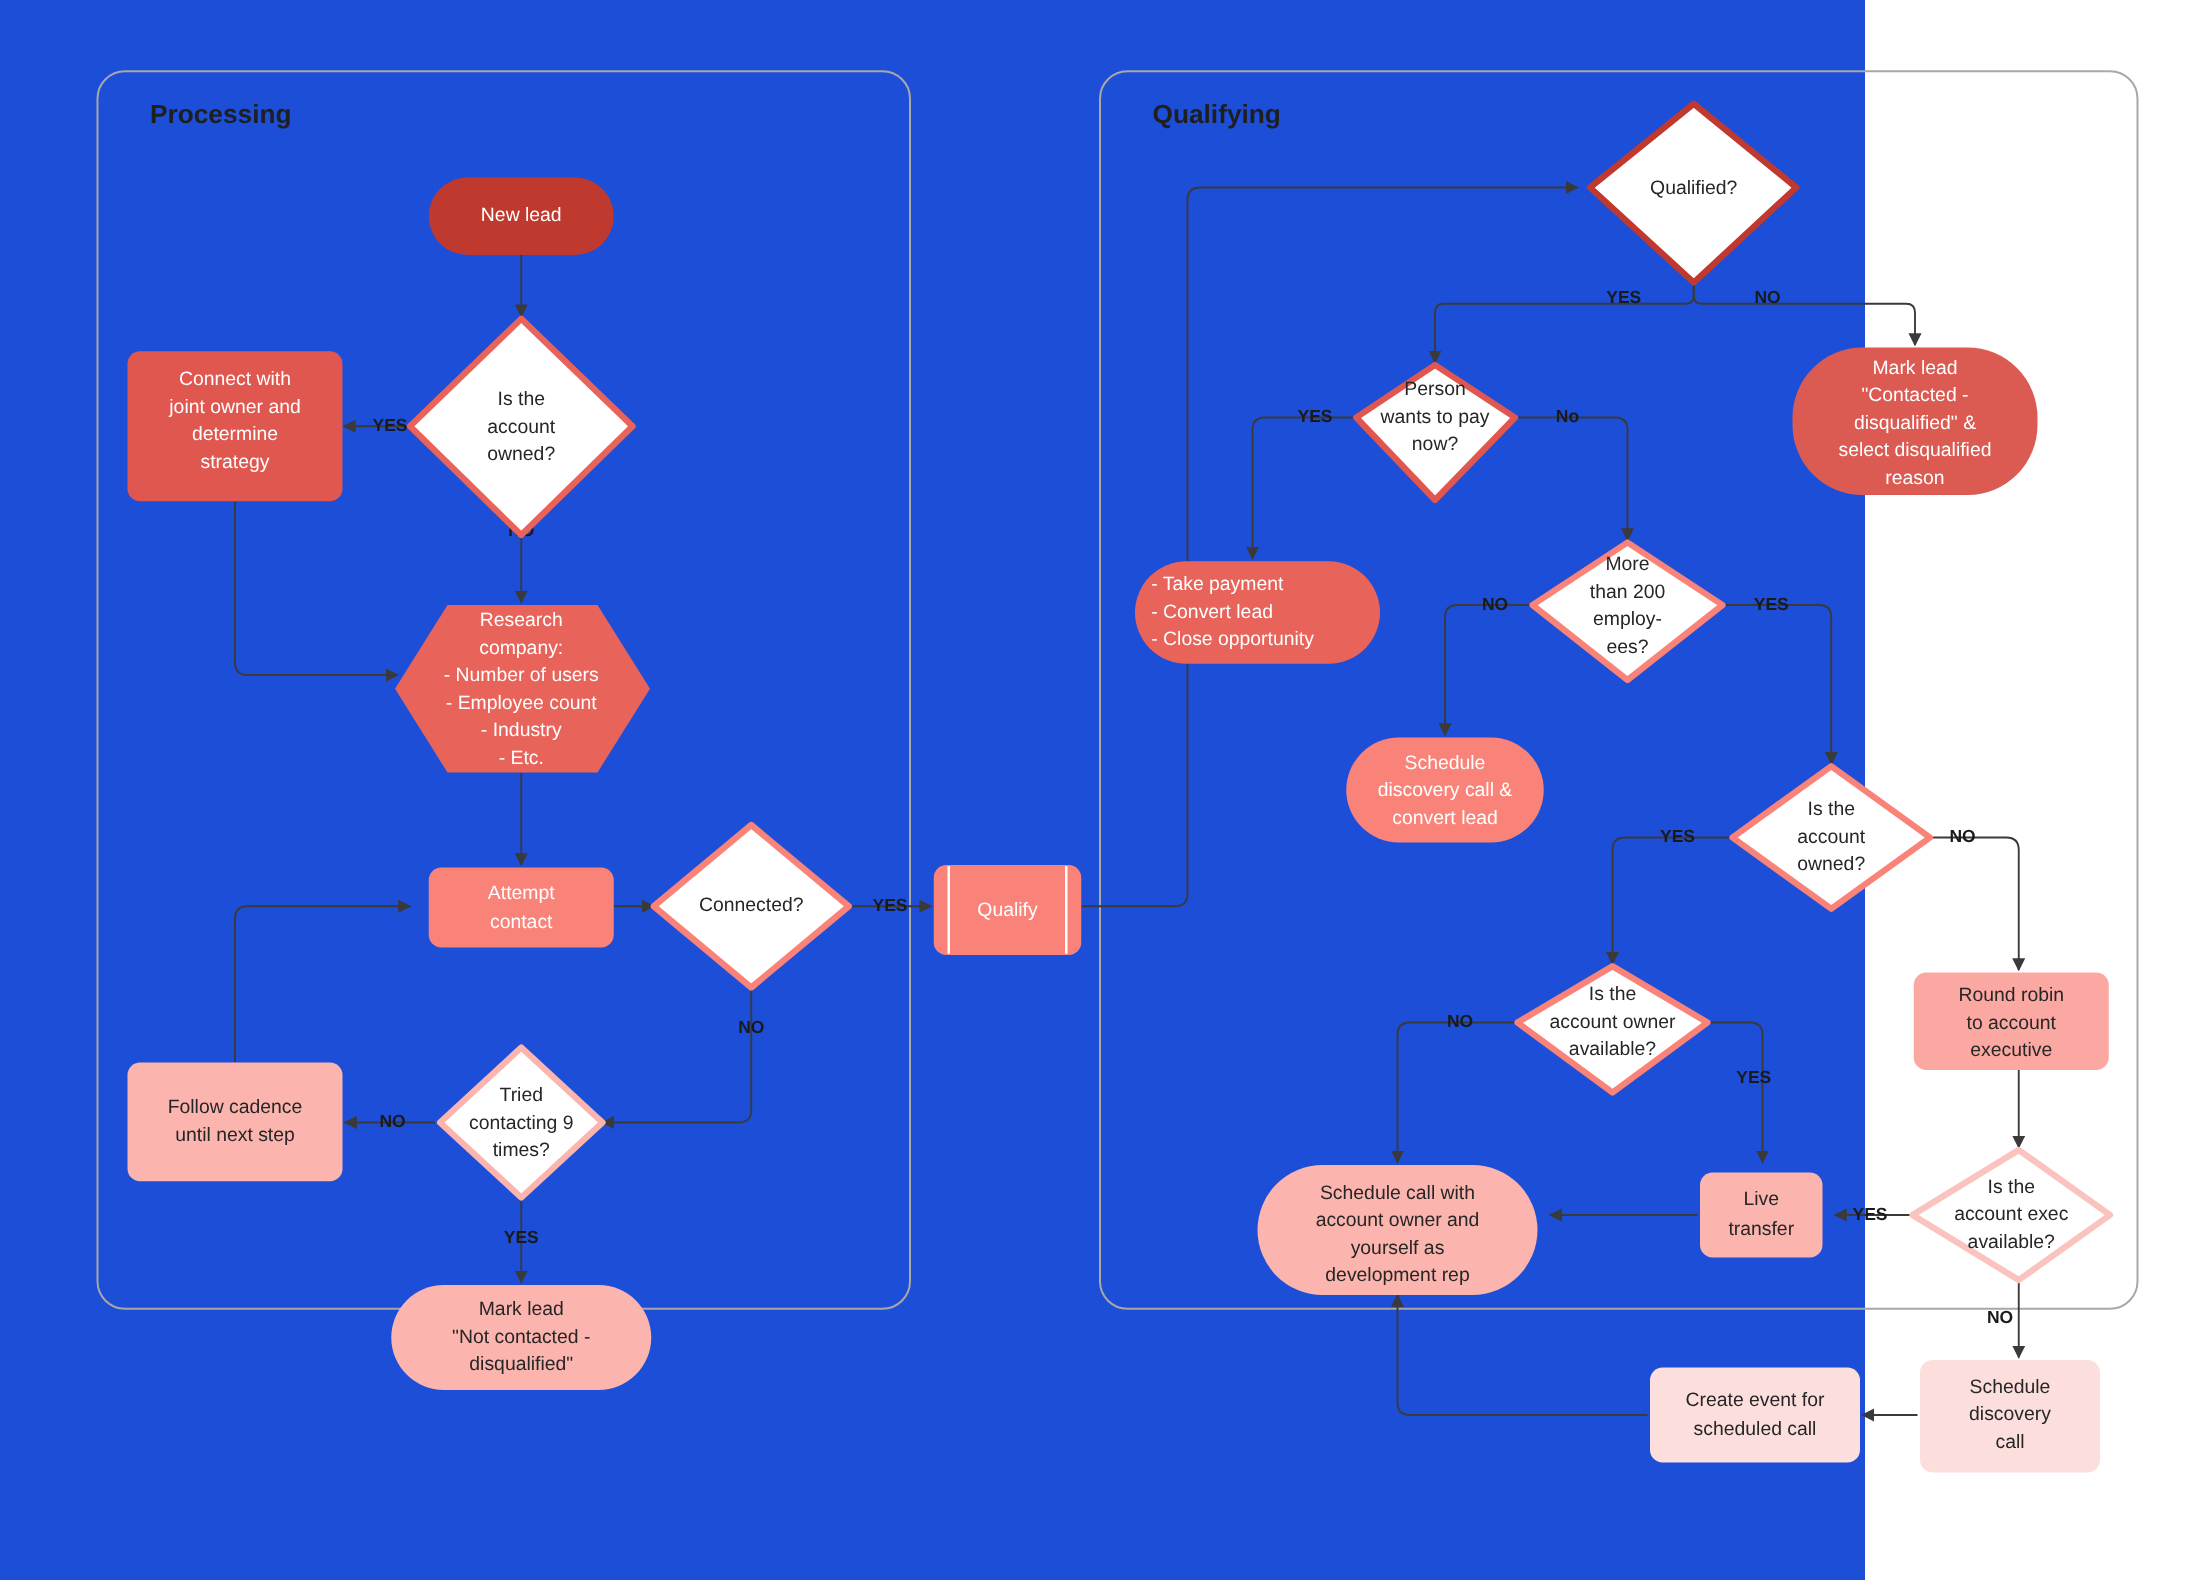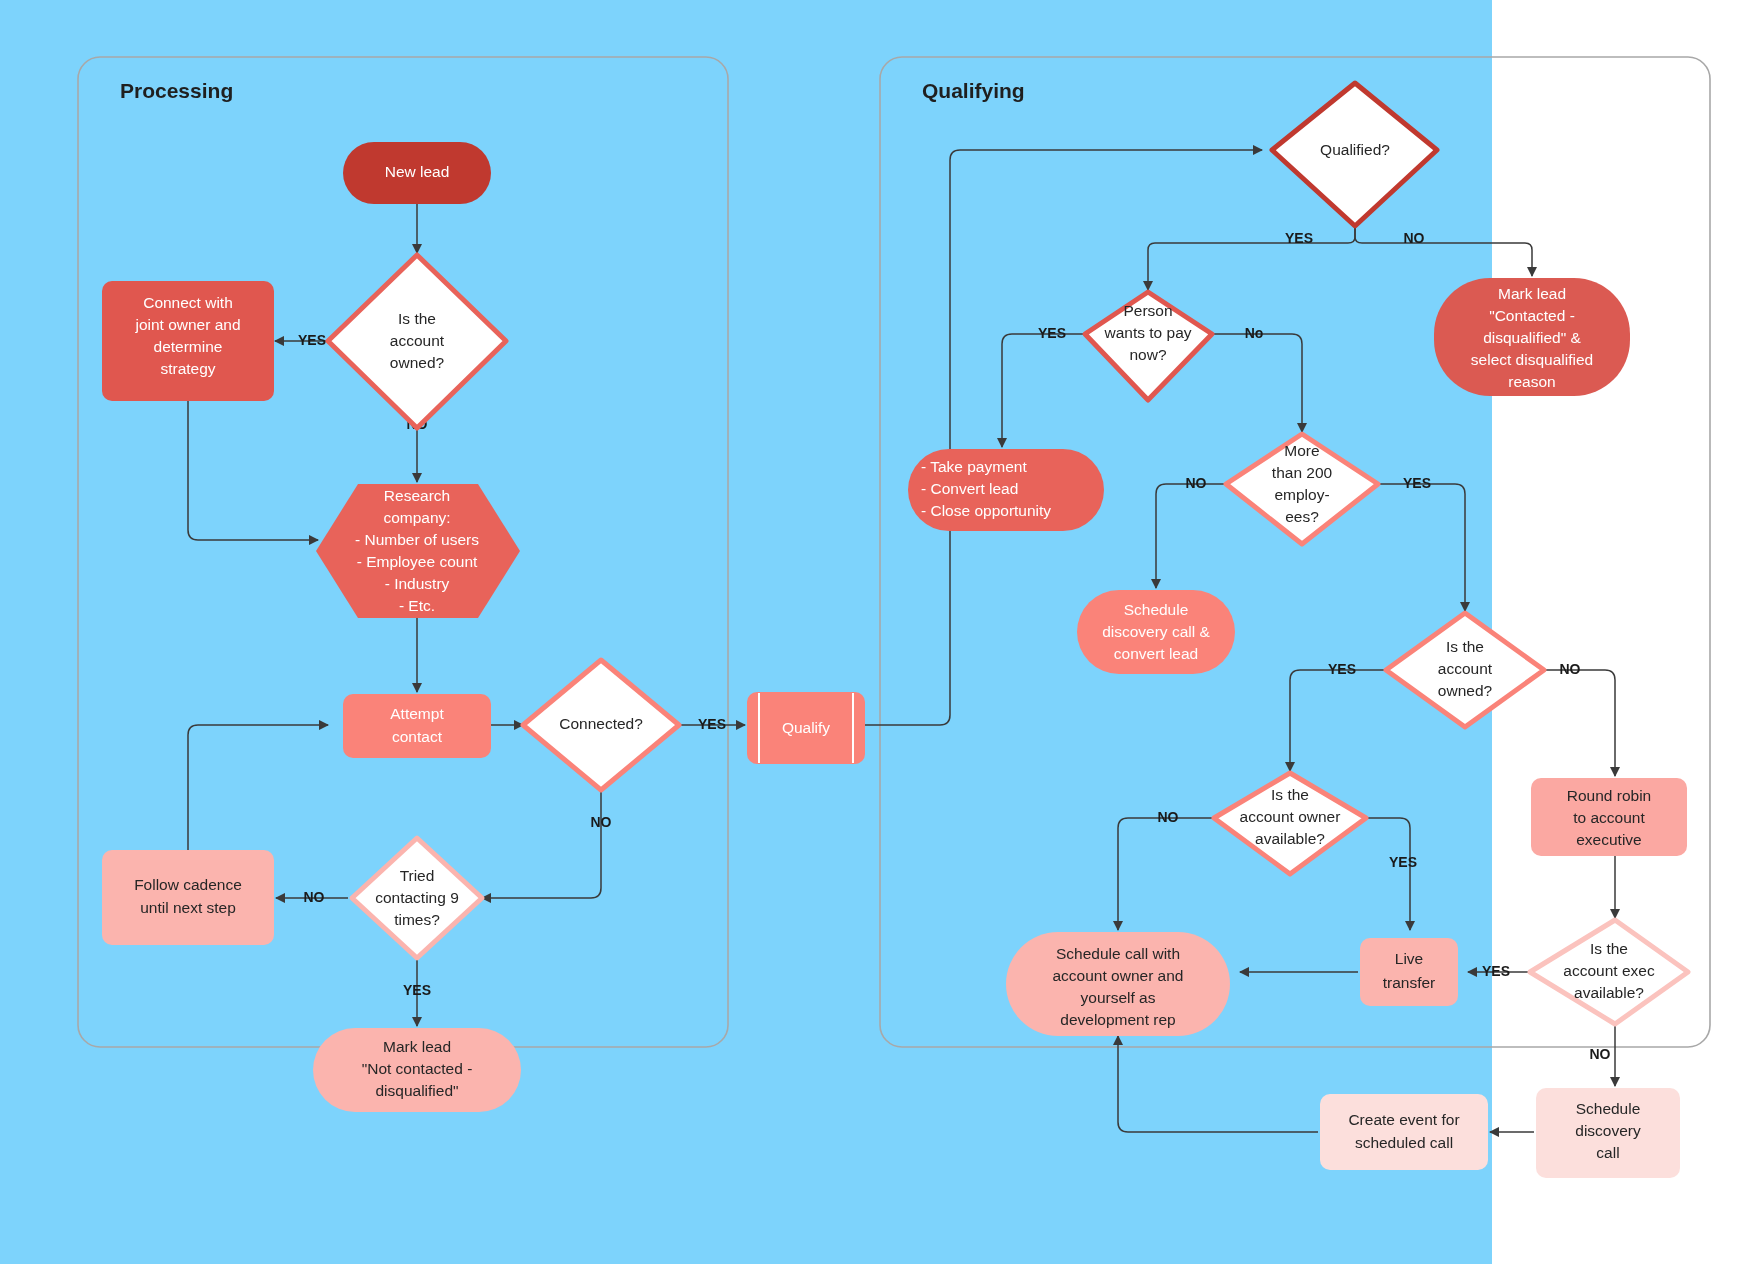--- a/index.html
+++ b/index.html
@@ -8,21 +8,21 @@
     background: #ffffff;
     width: 1760px;
     height: 1264px;
     overflow: hidden;
     font-family: "Liberation Sans", sans-serif;
   }
   #stage {
     position: relative;
     width: 1492px;
     height: 1264px;
-    background: #7dd3fc;
+    background: #1d4ed8;
   }
   svg#chart {
     position: absolute;
     top: 0; left: 0;
     width: 1760px;
     height: 1264px;
   }
   .pool-rect {
     fill: none;
     stroke: #a8a8a8;

